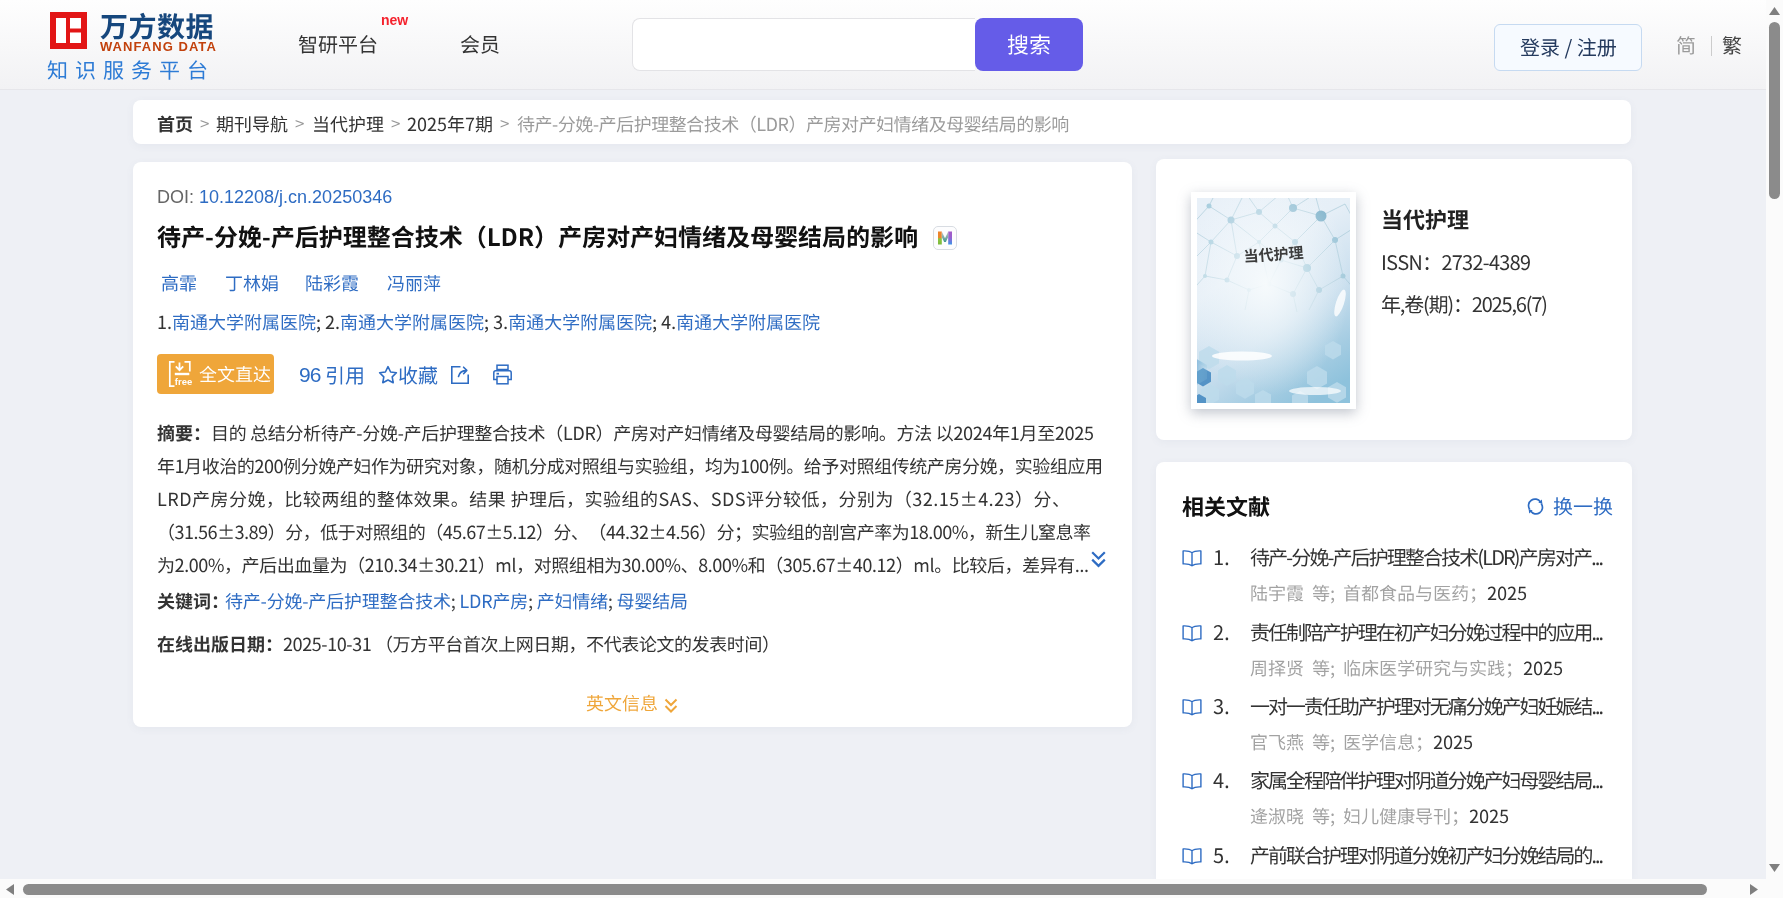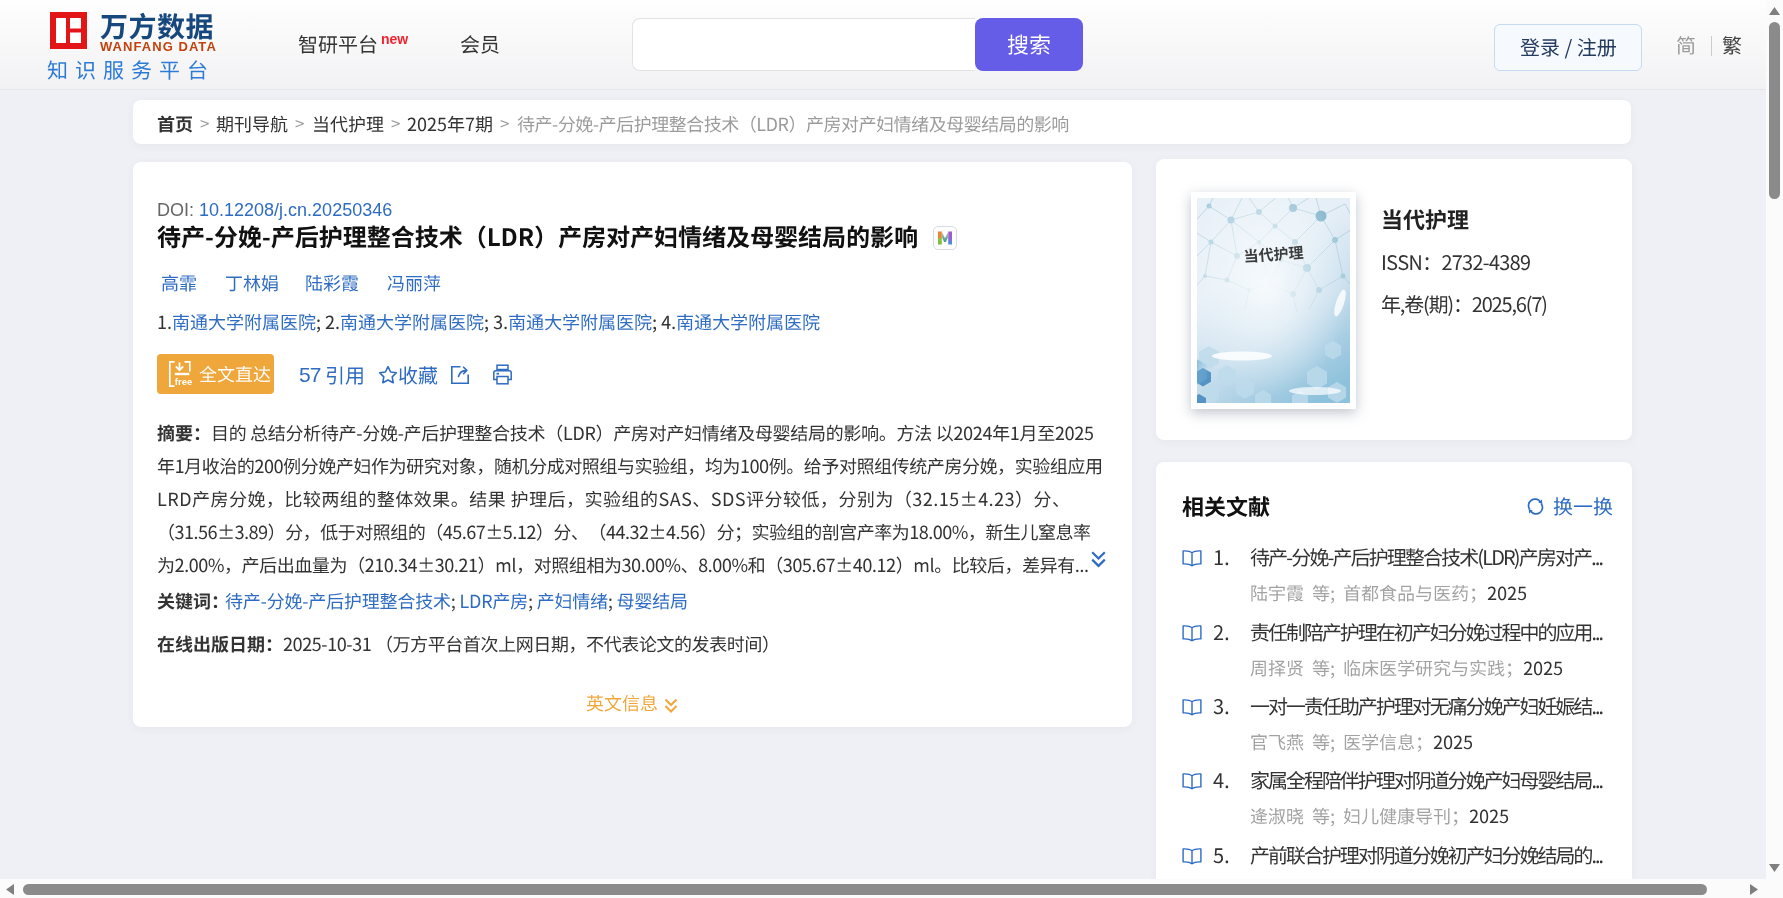--- a/index.html
+++ b/index.html
@@ -367,21 +367,21 @@
       </g>
     </svg>
 <svg style="position:absolute;left:298px;top:52px;overflow:visible" width="1" height="1">
       <g fill="#333">
         <use href="#ga" x="0"></use>
         <use href="#gb" x="20"></use>
         <use href="#gc" x="40"></use>
         <use href="#gd" x="60"></use>
       </g>
     </svg>
-<div style="position:absolute;left:381px;top:31px;font:bold 14px 'Liberation Sans',sans-serif;color:#f5222d">new</div>
+<div style="position:absolute;left:381px;top:12px;font:bold 14px 'Liberation Sans',sans-serif;color:#f5222d">new</div>
 <svg style="position:absolute;left:460px;top:52px;overflow:visible" width="1" height="1">
       <g fill="#333">
         <use href="#ge" x="0"></use>
         <use href="#gf" x="20"></use>
       </g>
     </svg>
 <div style="position:absolute;left:632px;top:18px;width:343px;height:53px;background:#fff;border:1px solid #e3e3e6;border-right:none;border-radius:8px 0 0 8px;box-sizing:border-box"></div>
 <div style="position:absolute;left:975px;top:18px;width:108px;height:53px;background:#655ce8;border-radius:8px"></div>
 <svg style="position:absolute;left:1007px;top:52.5px;overflow:visible" width="1" height="1">
       <g fill="#fff">
@@ -496,21 +496,21 @@
         <use href="#g1q" x="429.2"></use>
         <use href="#g1r" x="446.7"></use>
         <use href="#g1s" x="464.2"></use>
         <use href="#g1t" x="481.7"></use>
         <use href="#g1u" x="499.3"></use>
         <use href="#g1v" x="516.8"></use>
         <use href="#g1w" x="534.3"></use>
       </g>
     </svg>
 <div style="position:absolute;left:133px;top:162px;width:999px;height:565px;background:#fff;border-radius:8px;box-shadow:0 2px 8px rgba(90,100,130,.06)"></div>
-<div style="position:absolute;left:157px;top:200px;font:18px 'Liberation Sans',sans-serif;color:#666;white-space:nowrap">DOI: <span style="color:#2e6cc3">10.12208/j.cn.20250346</span></div>
+<div style="position:absolute;left:157px;top:187px;font:18px 'Liberation Sans',sans-serif;color:#666;white-space:nowrap">DOI: <span style="color:#2e6cc3">10.12208/j.cn.20250346</span></div>
 <svg style="position:absolute;left:157px;top:246px;overflow:visible" width="1" height="1">
       <g fill="#111">
         <use href="#g1x" x="0"></use>
         <use href="#g1y" x="24"></use>
         <use href="#g1z" x="48"></use>
         <use href="#g20" x="56.9"></use>
         <use href="#g21" x="80.9"></use>
         <use href="#g1z" x="104.9"></use>
         <use href="#g1y" x="113.8"></use>
         <use href="#g22" x="137.8"></use>
@@ -668,21 +668,21 @@
 <text x="6.8" y="25" font-family="Liberation Sans" font-size="9.5" font-weight="bold" fill="#fff" stroke="none">free</text>
 </svg>
 <svg style="position:absolute;left:199px;top:381px;overflow:visible" width="1" height="1">
       <g fill="#fff">
         <use href="#g3f" x="0"></use>
         <use href="#g3g" x="18"></use>
         <use href="#g3h" x="36"></use>
         <use href="#g3i" x="54"></use>
       </g>
     </svg>
-<div style="position:absolute;left:299px;top:364px;font:21px 'Liberation Sans',sans-serif;color:#2e6cc3;letter-spacing:-1px;line-height:1">57</div>
+<div style="position:absolute;left:299px;top:364px;font:21px 'Liberation Sans',sans-serif;color:#2e6cc3;letter-spacing:-1px;line-height:1">96</div>
 <svg style="position:absolute;left:325px;top:383px;overflow:visible" width="1" height="1">
       <g fill="#2e6cc3">
         <use href="#g3j" x="0"></use>
         <use href="#g3k" x="20"></use>
       </g>
     </svg>
 <svg style="position:absolute;left:378px;top:365px" width="20" height="20" viewBox="0 0 20 20" fill="none" stroke="#2e6cc3" stroke-width="1.6" stroke-linejoin="round">
 <path d="M10 1.7L12.6 7L18.4 7.8L14.2 11.9L15.2 17.7L10 15L4.8 17.7L5.8 11.9L1.6 7.8L7.4 7Z"></path>
 </svg>
 <svg style="position:absolute;left:398px;top:383px;overflow:visible" width="1" height="1">

